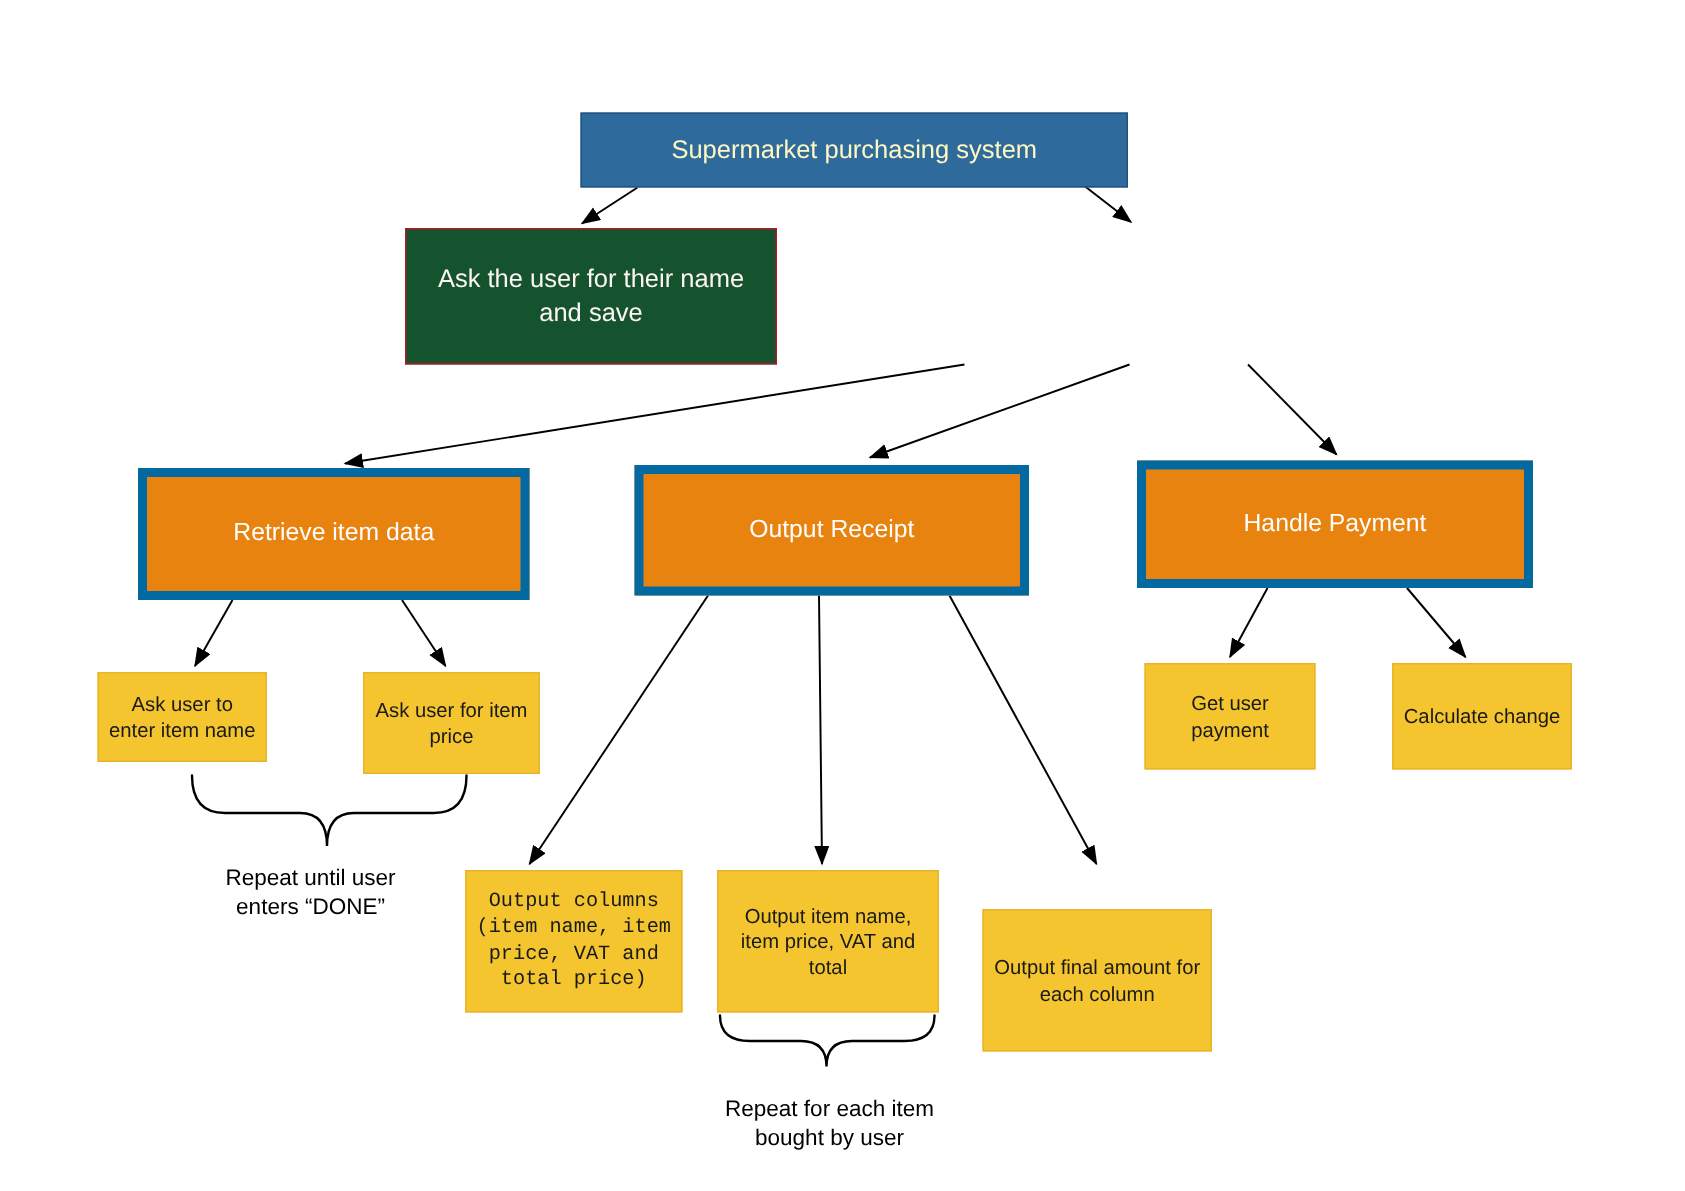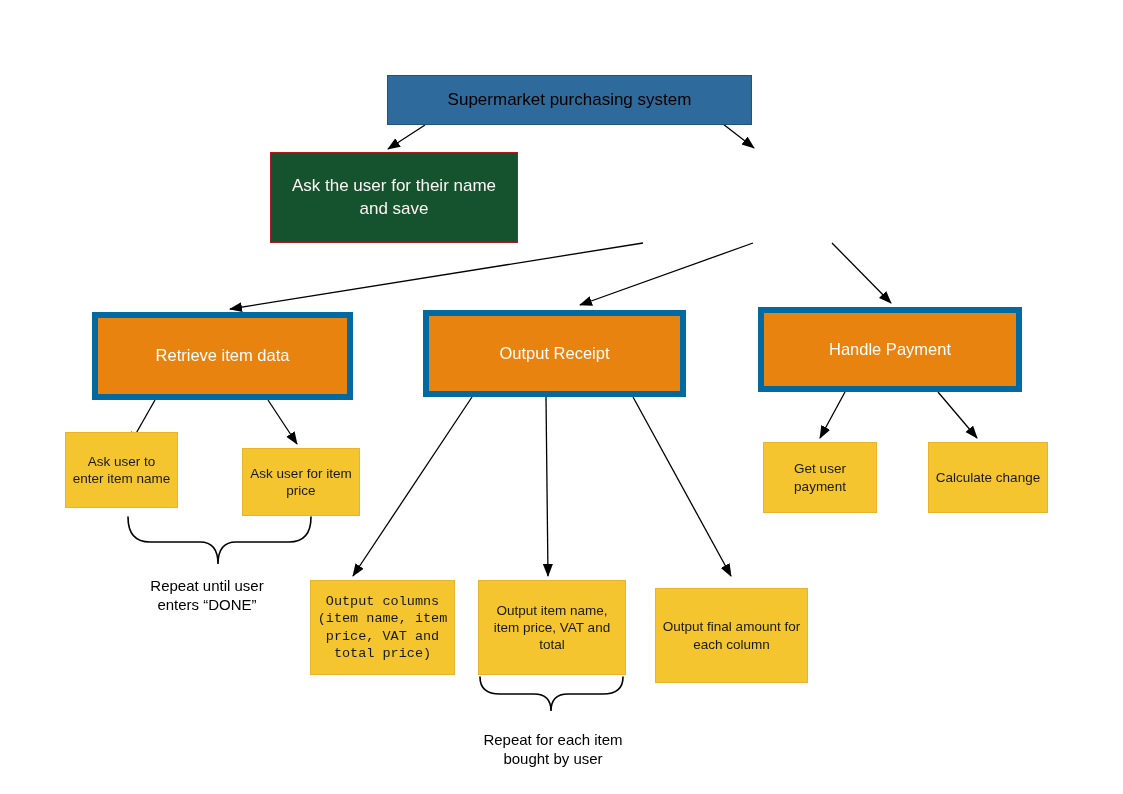--- a/index.html
+++ b/index.html
@@ -31,21 +31,21 @@
     text-align: center;
     line-height: 1.3;
   }
   .node .node-label {
     display: block;
     padding: 2px 6px;
   }
   .node-blue {
     background: #2f6a9d;
     border: 1px solid #23527c;
-    color: #000000;
+    color: #fef9c3;
     font-size: 17px;
   }
   .node-red {
     background: #14532d;
     border: 1px solid #ab1b21;
     color: #fdf4f4;
     font-size: 17px;
   }
   .node-orange {
     background: #e8830f;
@@ -109,34 +109,34 @@
   <div class="node node-orange" style="left:92px; top:312px; width:261px; height:88px;">
     <span class="node-label">Retrieve item data</span>
   </div>
   <div class="node node-orange" style="left:423px; top:310px; width:263px; height:87px;">
     <span class="node-label">Output Receipt</span>
   </div>
   <div class="node node-orange" style="left:758px; top:307px; width:264px; height:85px;">
     <span class="node-label">Handle Payment</span>
   </div>
 
-  <div class="node node-yellow" style="left:65px; top:432px; width:113px; height:76px;">
+  <div class="node node-yellow" style="left:65px; top:448px; width:113px; height:60px;">
     <span class="node-label">Ask user to enter item name</span>
   </div>
   <div class="node node-yellow" style="left:242px; top:448px; width:118px; height:68px;">
     <span class="node-label">Ask user for item price</span>
   </div>
 
   <div class="node node-yellow" style="left:310px; top:580px; width:145px; height:95px;font-family:Liberation Mono, monospace;">
     <span class="node-label">Output columns (item name, item price, VAT and total price)</span>
   </div>
   <div class="node node-yellow" style="left:478px; top:580px; width:148px; height:95px;">
     <span class="node-label">Output item name, item price, VAT and total</span>
   </div>
-  <div class="node node-yellow" style="left:655px; top:588px; width:153px; height:95px;">
+  <div class="node node-yellow" style="left:655px; top:606px; width:153px; height:95px;">
     <span class="node-label">Output final amount for each column</span>
   </div>
 
   <div class="node node-yellow" style="left:763px; top:442px; width:114px; height:71px;">
     <span class="node-label">Get user payment</span>
   </div>
   <div class="node node-yellow" style="left:928px; top:442px; width:120px; height:71px;">
     <span class="node-label">Calculate change</span>
   </div>
 

